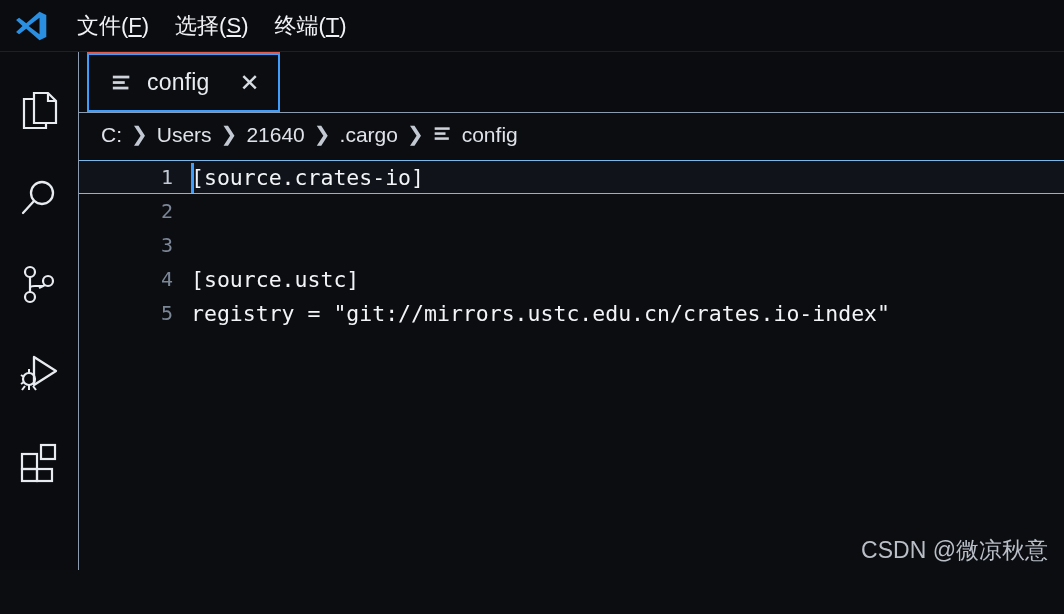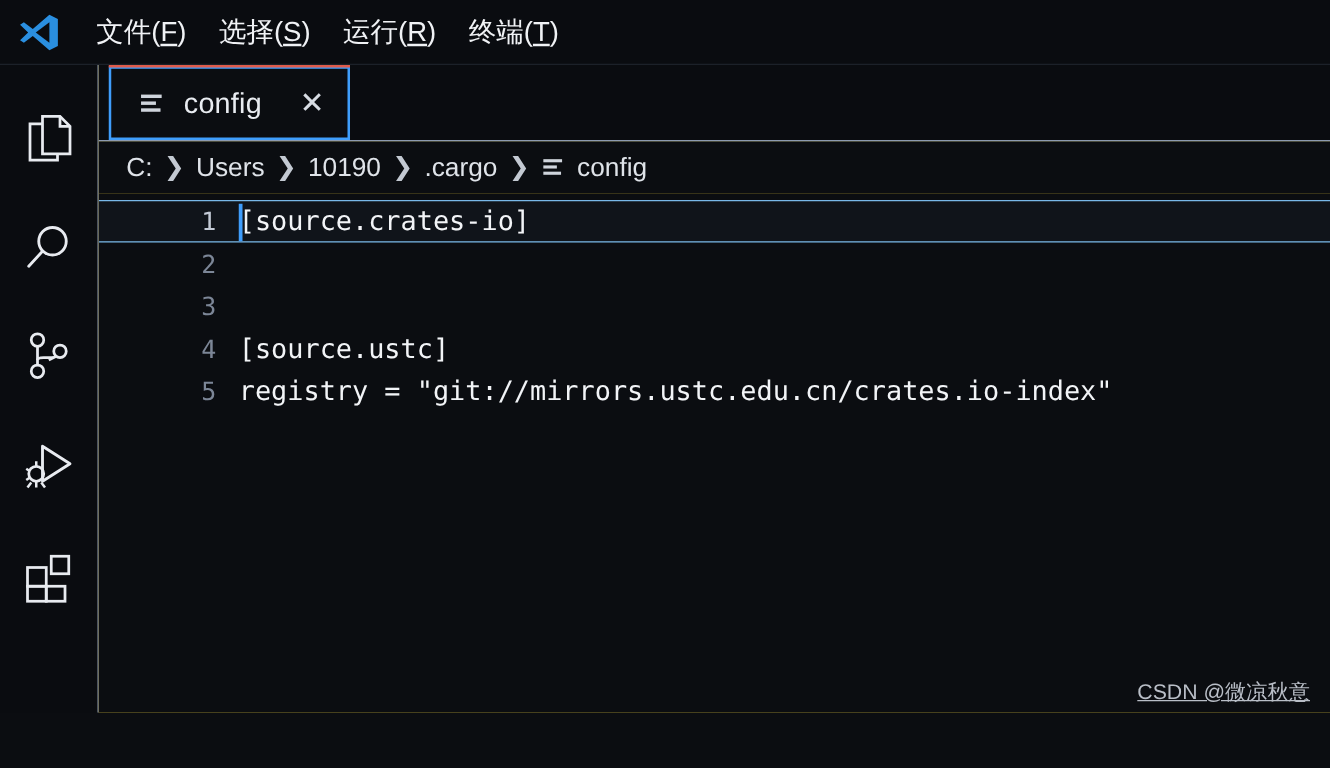--- a/index.html
+++ b/index.html
@@ -89,21 +89,21 @@
     cursor: pointer;
   }
   .act-item svg { display: block; }
 
   
   .editor-col {
     flex: 1 1 auto;
     display: flex;
     flex-direction: column;
     min-width: 0;
-    background: #fde047;
+    background: #86efac;
   }
 
   
   .tabbar {
     height: 61px;
     min-height: 61px;
     display: flex;
     align-items: flex-start;
     background: #0a0c10;
     border-bottom: 1px solid #8d9bb0;
@@ -230,46 +230,42 @@
     height: 30px;
     background: #3f9dfb;
   }
 
   
   .watermark {
     position: absolute;
     right: 16px;
     bottom: 8px;
     color: #b9bec7;
-    font-size: 17px;
+    font-size: 23px;
     line-height: 1;
     font-family: "Liberation Sans", "DejaVu Sans", sans-serif;
     user-select: none;
-    text-decoration: underline;
   }
 </style>
 </head>
 <body>
 
 <div id="app">
 
   <div class="menubar">
     <svg class="vscode-logo" viewBox="0 0 100 100">
       <path d="M75 8 L95 18 L95 82 L75 92 L36 58 L15 74 L6 68 L25 50 L6 32 L15 26 L36 42 Z" fill="#2a8fe0"></path>
       <path d="M75 26 L75 74 L43 50 Z" fill="#0a0c10"></path>
     </svg>
     <div class="menu-items">
       <div class="menu-item">
         <span>文件</span><span>(</span><span class="mn">F</span><span>)</span>
       </div>
       <div class="menu-item">
         <span>选择</span><span>(</span><span class="mn">S</span><span>)</span>
-      </div>
-      <div class="menu-item">
-        <span>运行</span><span>(</span><span class="mn">R</span><span>)</span>
       </div>
       <div class="menu-item">
         <span>终端</span><span>(</span><span class="mn">T</span><span>)</span>
       </div>
     </div>
   </div>
 
   <div class="body-split">
 
     <div class="activitybar">
@@ -336,21 +332,21 @@
           <span class="tab-label">config</span>
           <span class="tab-close">✕</span>
         </div>
       </div>
 
       <div class="breadcrumbs">
         <span class="crumb">C:</span>
         <span class="crumb-sep">❯</span>
         <span class="crumb">Users</span>
         <span class="crumb-sep">❯</span>
-        <span class="crumb">10190</span>
+        <span class="crumb">21640</span>
         <span class="crumb-sep">❯</span>
         <span class="crumb">.cargo</span>
         <span class="crumb-sep">❯</span>
         <span class="crumb">
           <svg class="crumb-icon" viewBox="0 0 24 24">
             <rect x="2" y="4" width="18" height="3" fill="#cfd4dc"></rect>
             <rect x="2" y="10" width="13" height="3" fill="#cfd4dc"></rect>
             <rect x="2" y="16" width="17" height="3" fill="#cfd4dc"></rect>
           </svg>
           <span>config</span>

